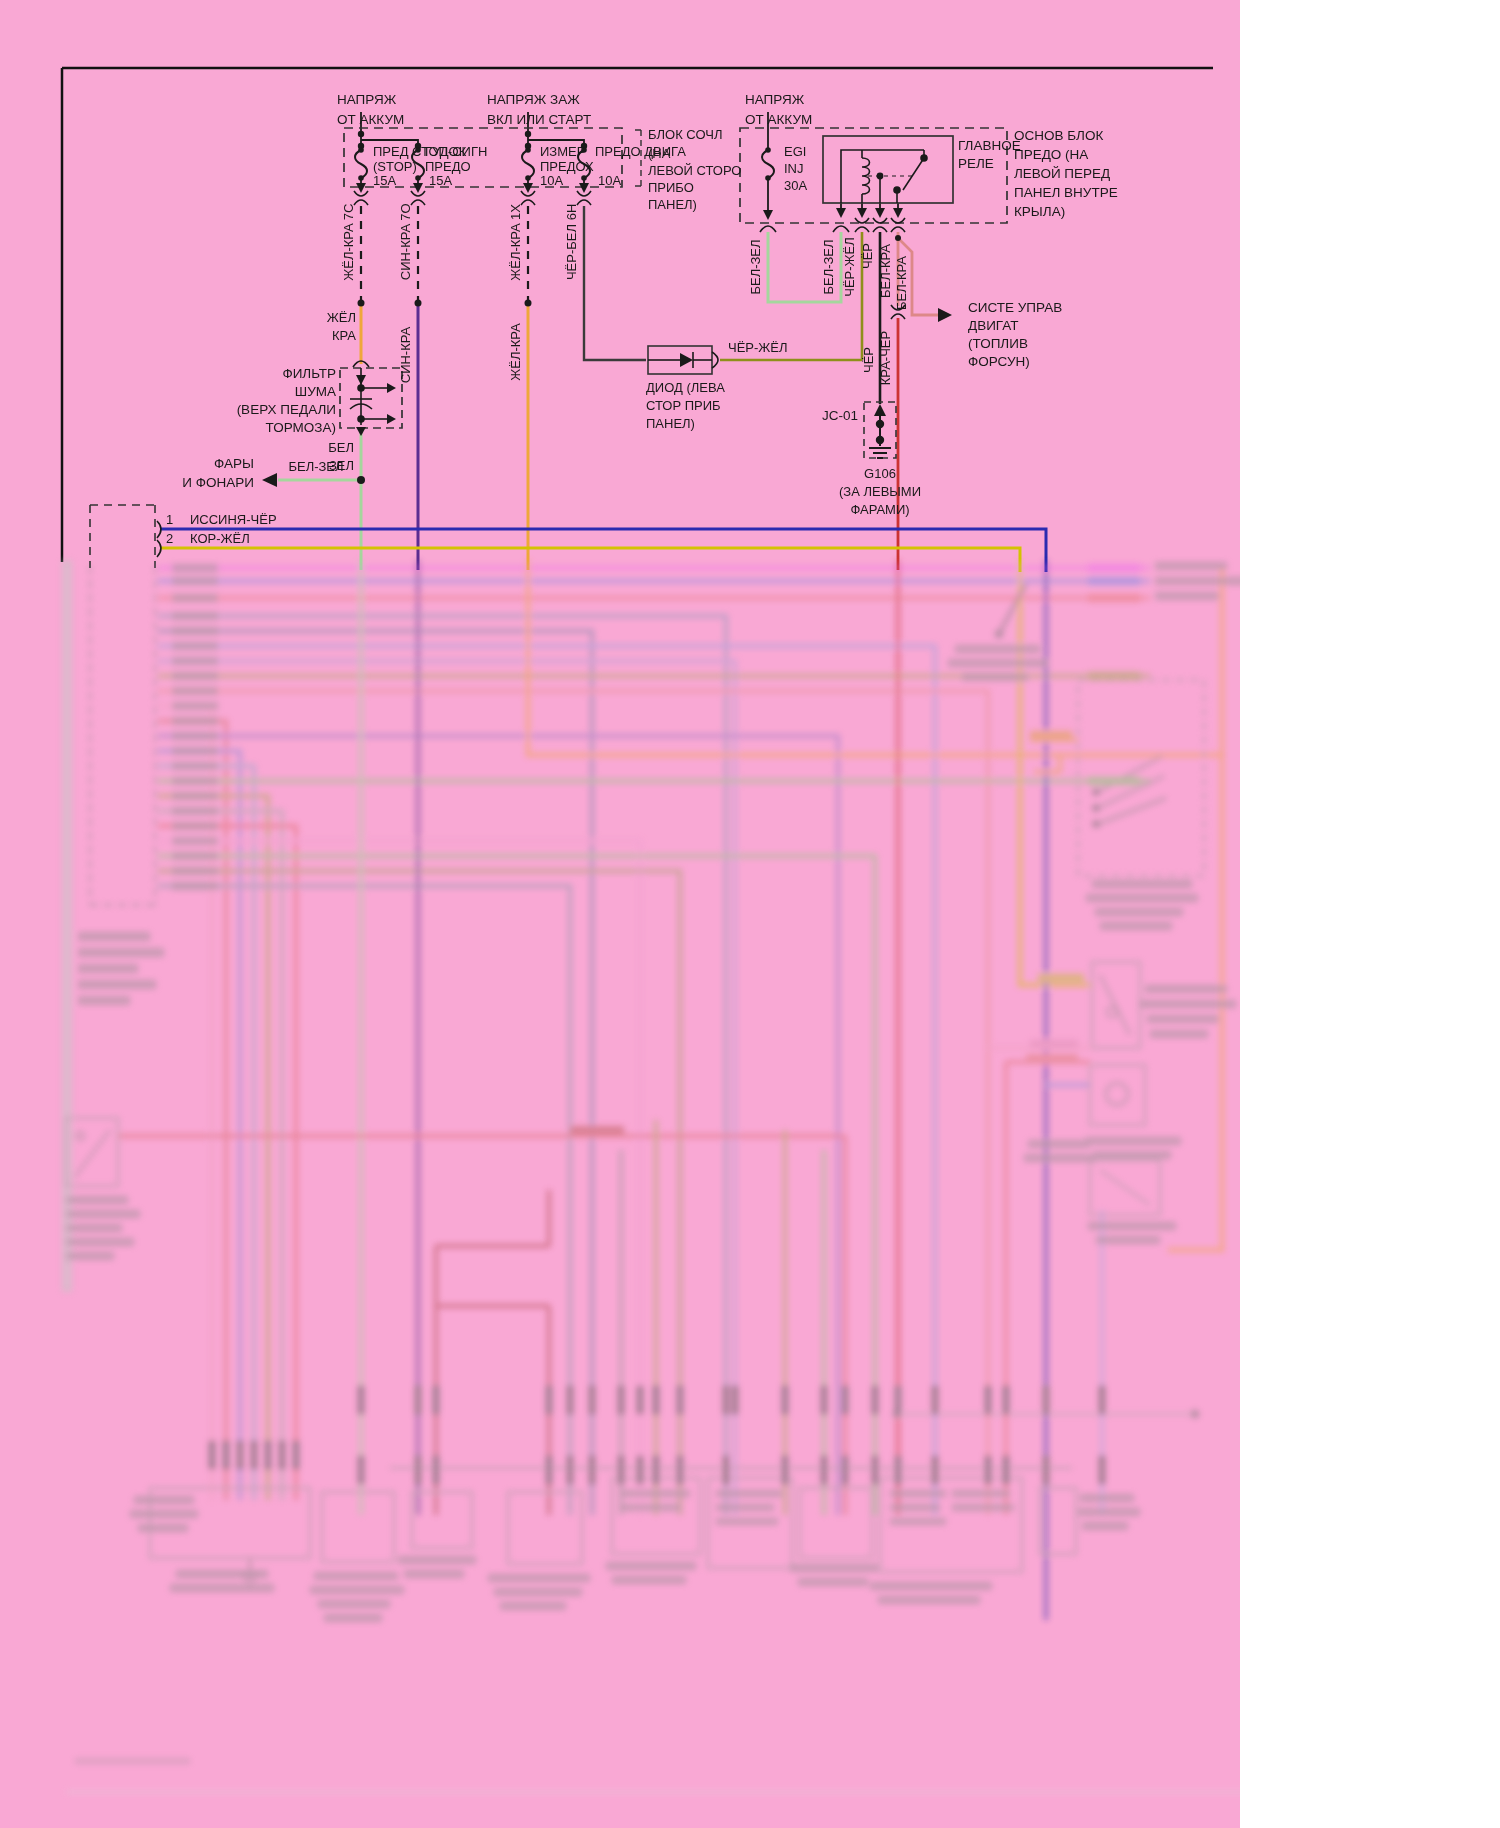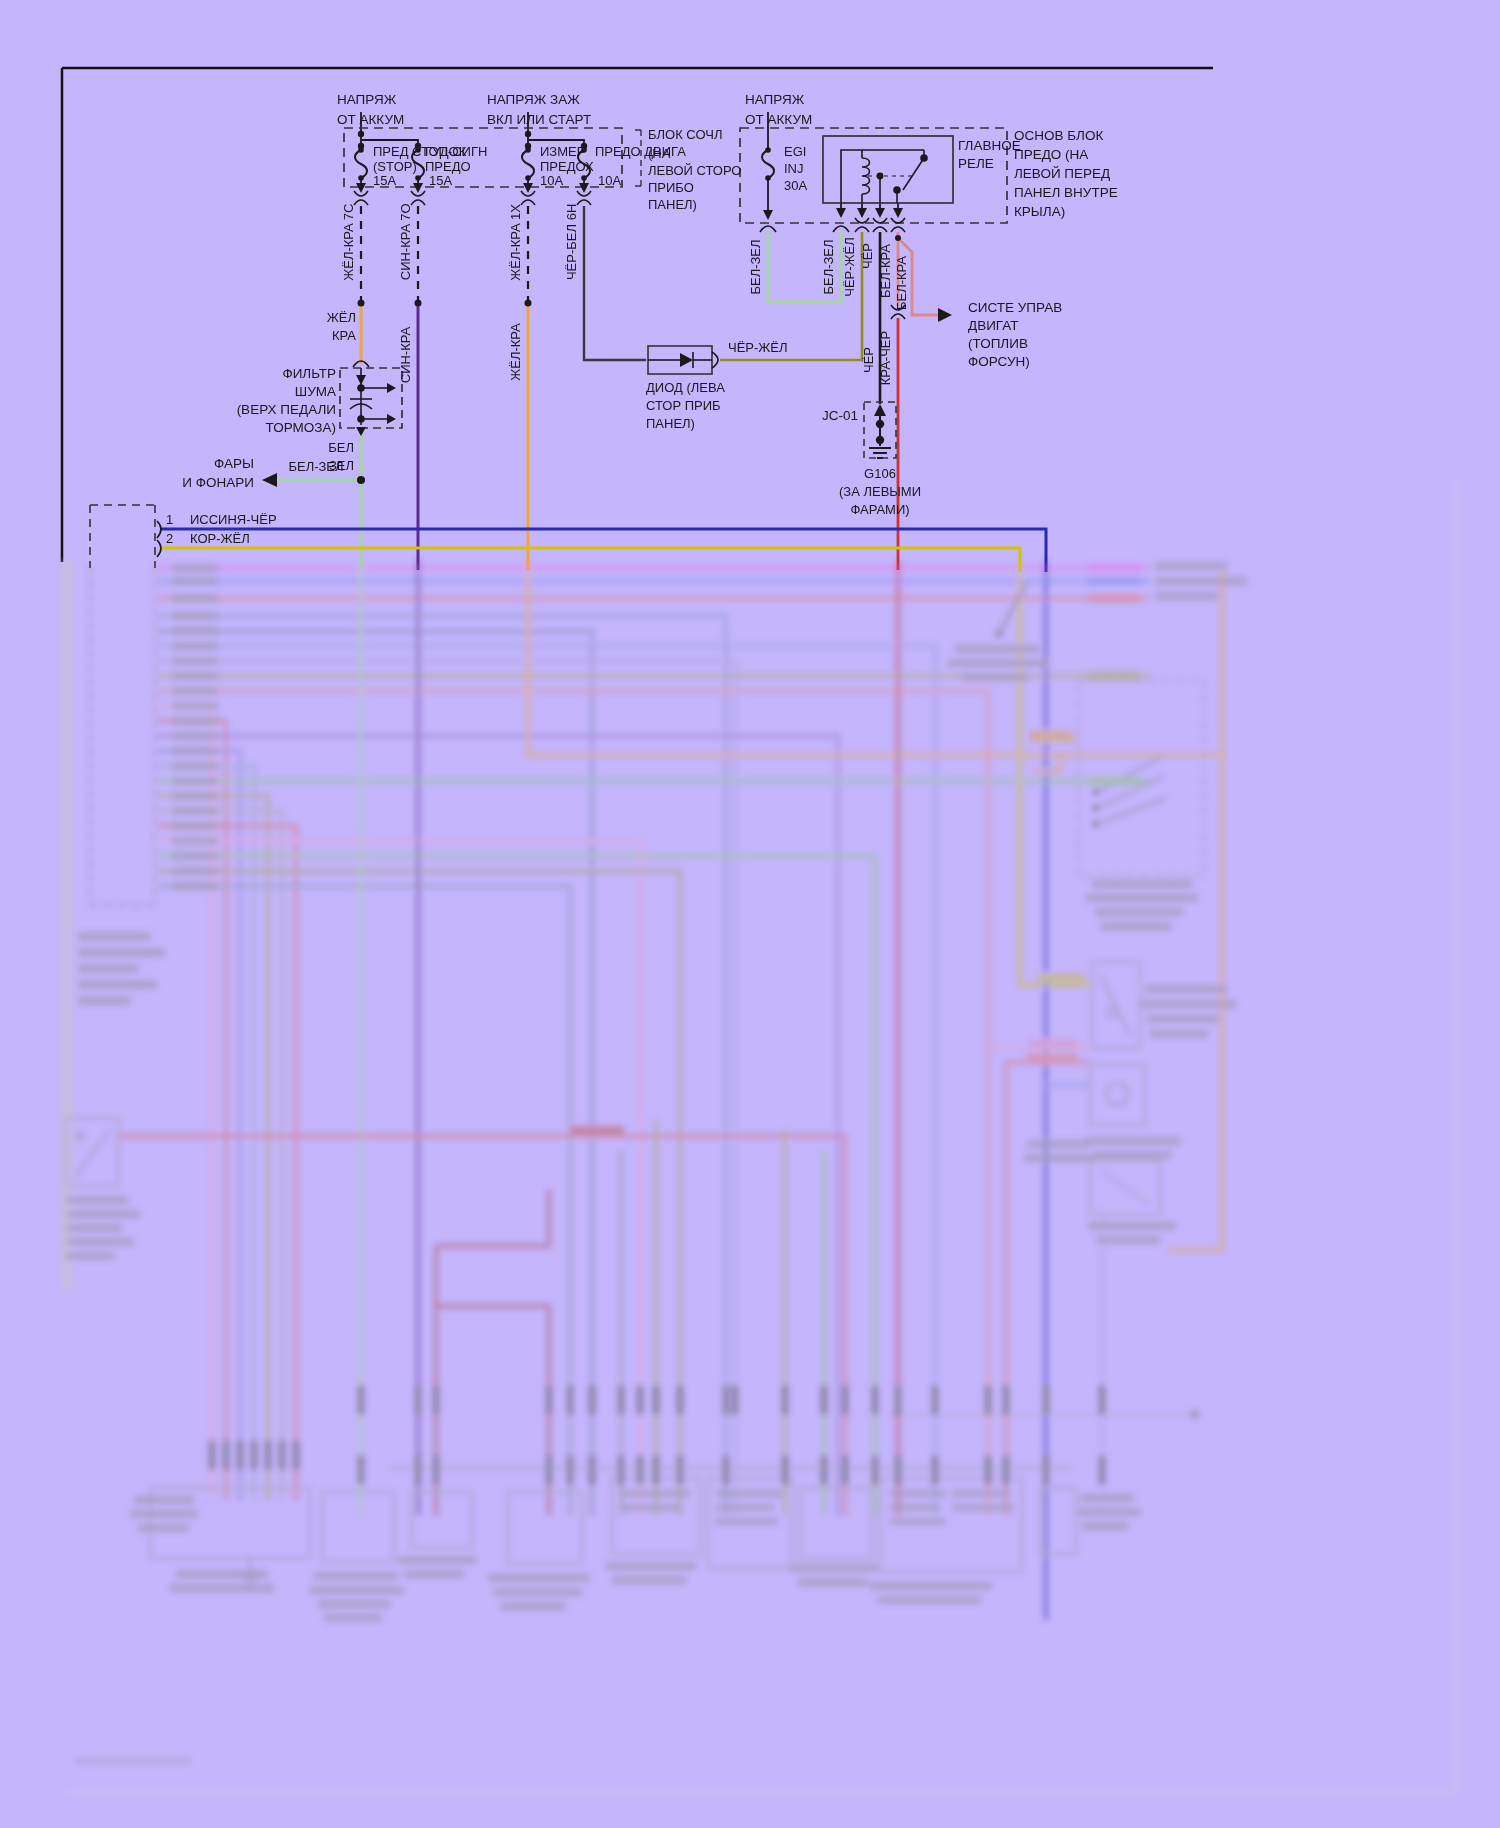--- a/index.html
+++ b/index.html
@@ -1,16 +1,16 @@
 <!DOCTYPE html>
 <html><head>
 <meta charset="utf-8">
 <style>
   html,body{margin:0;padding:0;background:#fff;}
-  .page{position:relative;width:1500px;height:1828px;background:#c4b5fd;overflow:hidden;
+  .page{position:relative;width:1240px;height:1828px;background:#f9a8d4;overflow:hidden;
         font-family:"Liberation Sans",sans-serif;}
   svg{position:absolute;left:0;top:0;}
   text{font-family:"Liberation Sans",sans-serif;font-size:13.5px;fill:#1a1a1a;}
   .rot{font-size:13px;}
   .small{font-size:13px;}
 </style>
 </head>
 <body>
 
 <div class="page">

